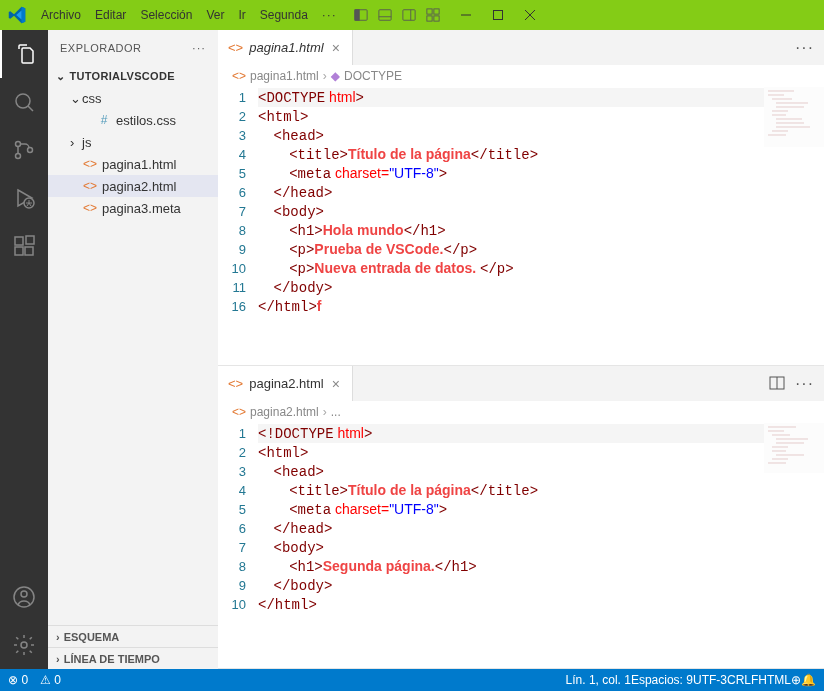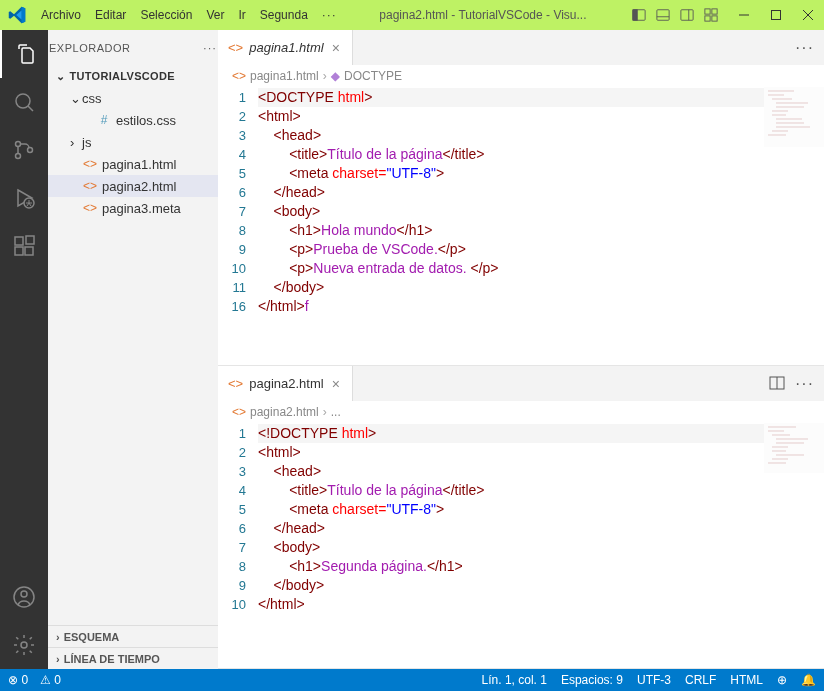--- a/index.html
+++ b/index.html
@@ -1,32 +1,32 @@
 <!DOCTYPE html>
 <html><head>
 <meta charset="utf-8">
 <style>
 * { margin: 0; padding: 0; box-sizing: border-box; font-family: "Segoe UI", sans-serif; }
 body { width: 824px; height: 691px; background: #fff; display: flex; flex-direction: column; overflow: hidden; }
-.titlebar { height: 30px; background: #bef264; display: flex; align-items: center; font-size: 12px; color: #333; }
+.titlebar { height: 30px; background: #84cc16; display: flex; align-items: center; font-size: 12px; color: #333; }
 .titlebar .logo { width: 34px; display:flex; justify-content:center; }
 .titlebar .menu { display: flex; gap: 0; }
 .titlebar .menu span { padding: 0 7px; cursor: default; }
 .titlebar .title { flex: 1; text-align: center; color: #555; font-size: 12px; overflow:hidden; text-overflow:ellipsis; white-space:nowrap; padding:0 8px;}
 .titlebar .wincontrols { display: flex; }
 .titlebar .wincontrols div { width: 32px; height: 30px; display: flex; justify-content: center; align-items: center; }
 .layouticons { display:flex; gap:2px; padding:0 6px;}
 .layouticons div { width:22px; height:22px; display:flex; align-items:center; justify-content:center;}
 .main { flex: 1; display: flex; min-height:0; }
 .activitybar { width: 48px; background: #333333; display: flex; flex-direction: column; }
 .activitybar .aicon { width: 48px; height: 48px; display: flex; align-items:center; justify-content:center; color:#858585; }
 .activitybar .aicon.active { color:#fff; border-left:2px solid #fff; }
 .activitybar .spacer { flex:1; }
 .sidebar { width: 170px; background: #f3f3f3; display:flex; flex-direction:column; font-size: 12px; color:#555; }
-.sidebar-header { height: 35px; display:flex; align-items:center; justify-content:space-between; padding: 0 1px; font-size:11px; letter-spacing:0.5px;}
+.sidebar-header { height: 35px; display:flex; align-items:center; justify-content:space-between; padding: 0 12px; font-size:11px; letter-spacing:0.5px;}
 .sidebar-tree { flex:1; overflow:auto; }
 .tree-row { display:flex; align-items:center; height:22px; padding-left:8px; cursor:default; font-size:13px; color:#333;}
 .tree-row.bold { font-weight:600; font-size:11px; letter-spacing:0.3px;}
 .tree-row.selected { background:#e4e6f1; }
 .tree-row .ficon { width:16px; margin-right:4px; display:inline-flex; justify-content:center; color:#e37933; font-size:12px;}
 .tree-row .ficon.css { color:#519aba;}
 .sidebar-section { height:22px; display:flex; align-items:center; padding-left:8px; font-weight:600; font-size:11px; border-top:1px solid #ddd; color:#555;}
 .editors { flex:1; display:flex; flex-direction:column; min-width:0;}
 .editor-group { flex:1; display:flex; flex-direction:column; min-height:0; border-bottom:1px solid #e5e5e5;}
 .tabs { height:35px; background:#f3f3f3; display:flex; align-items:center; }
@@ -39,27 +39,27 @@
 .tabactions { margin-left:auto; padding:0 10px; color:#555; display:flex; gap:10px;}
 .breadcrumb { height:22px; display:flex; align-items:center; padding-left:14px; font-size:12px; color:#888; gap:4px;}
 .breadcrumb .bc { display:flex; align-items:center; gap:4px;}
 .breadcrumb .sep { color:#aaa; }
 .code { flex:1; display:flex; font-family: Consolas, monospace; font-size:14px; overflow:hidden; position:relative; background:#fff;}
 .gutter { width:40px; text-align:right; color:#237893; padding-right:12px; line-height:19px; padding-top:1px; font-size:13px;}
 .gutter div { height:19px; }
 .codetext { flex:1; line-height:19px; padding-top:1px; white-space:pre; }
 .codetext .line { height:19px; }
 .codetext .hl { background:#f5f5f5; display:block; margin-right:60px;}
-.tag { color:#800000; }
+.tag { color:#800000;font-family:Liberation Mono, monospace; }
 .attr { color:#ff0000; }
 .str { color:#0000ff; }
-.txt { color:#a21caf; }
+.txt { color:#ef4444;font-weight:bold; }
 .minimap { position:absolute; right:0; top:0; width:60px; height:60px; opacity:0.5;}
 .statusbar { height:22px; background:#007acc; color:#fff; display:flex; align-items:center; font-size:12px; padding:0 8px; gap:12px;}
-.statusbar .right { margin-left:auto; display:flex; gap:14px;}
+.statusbar .right { margin-left:auto; display:flex; }
 svg { display:block; }
 .ellipsis { letter-spacing:1px; }
 </style>
 </head>
 <body>
 
 <div class="titlebar">
   <div class="logo">
     <svg width="18" height="18" viewBox="0 0 24 24">
         <path fill="#0065A9" d="M23 3l-5-2-10 10L3 7 1 8v8l2 1 5-4 10 10 5-2V3z"></path>
@@ -69,21 +69,20 @@
   </div>
   <div class="menu" id="menuBar">
       <span>Archivo</span>
       <span>Editar</span>
       <span>Selección</span>
       <span>Ver</span>
       <span>Ir</span>
       <span>Segunda</span>
       <span class="ellipsis">···</span>
     </div>
-  <div class="title">pagina2.html - TutorialVSCode - Visu...</div>
   <div class="layouticons">
     <div>
         <svg width="14" height="14" viewBox="0 0 16 16" fill="none" stroke="#555">
           <rect x="1" y="2" width="14" height="12" rx="1"></rect>
           <rect x="1" y="2" width="5" height="12" fill="#555"></rect>
         </svg>
       </div>
     <div>
         <svg width="14" height="14" viewBox="0 0 16 16" fill="none" stroke="#555">
           <rect x="1" y="2" width="14" height="12" rx="1"></rect>

